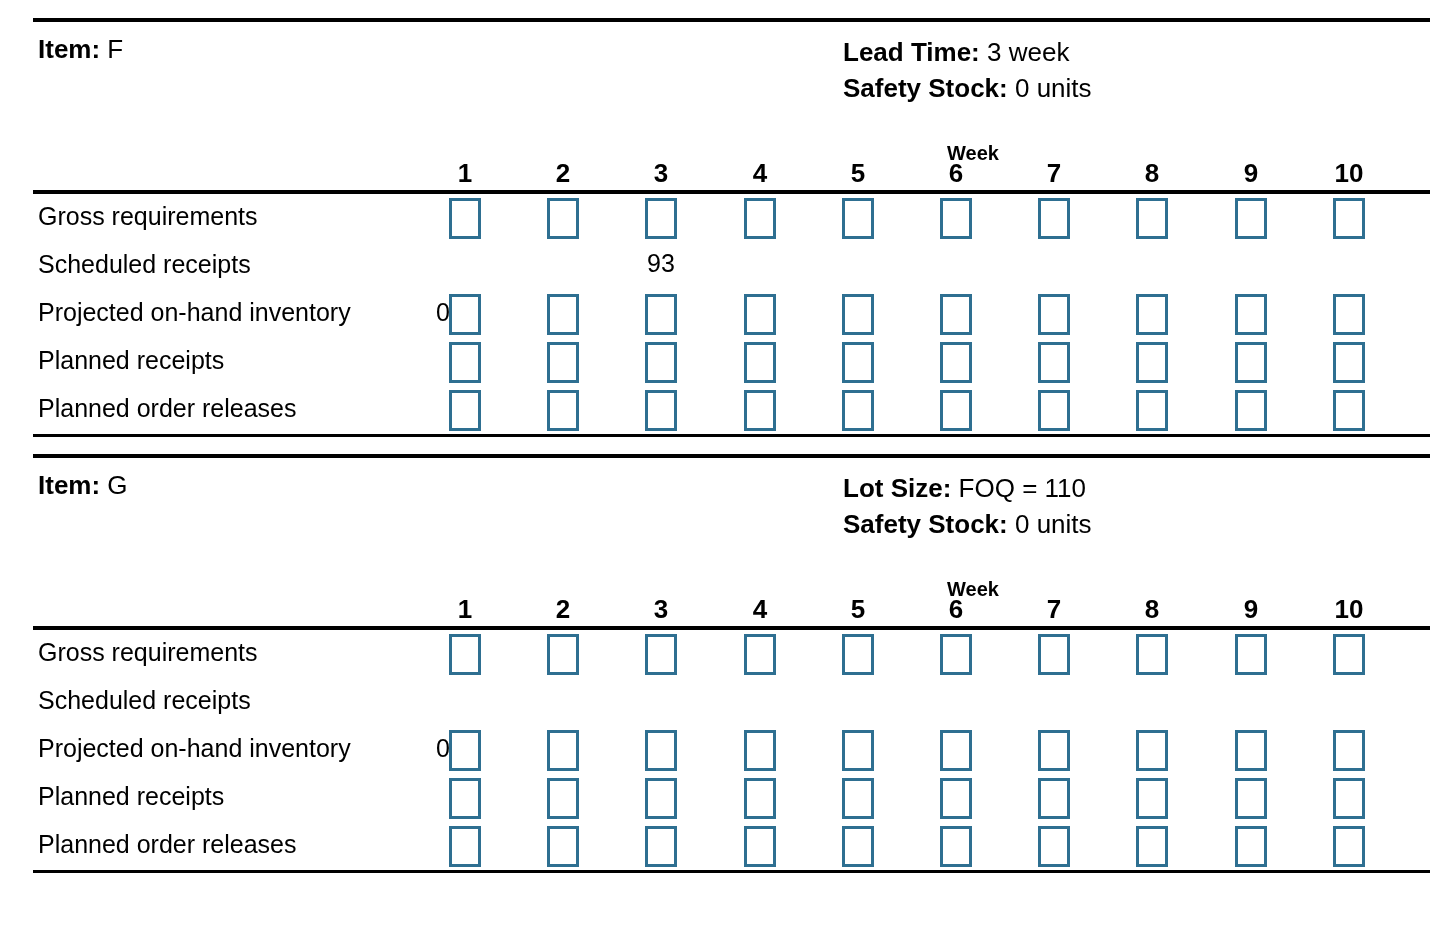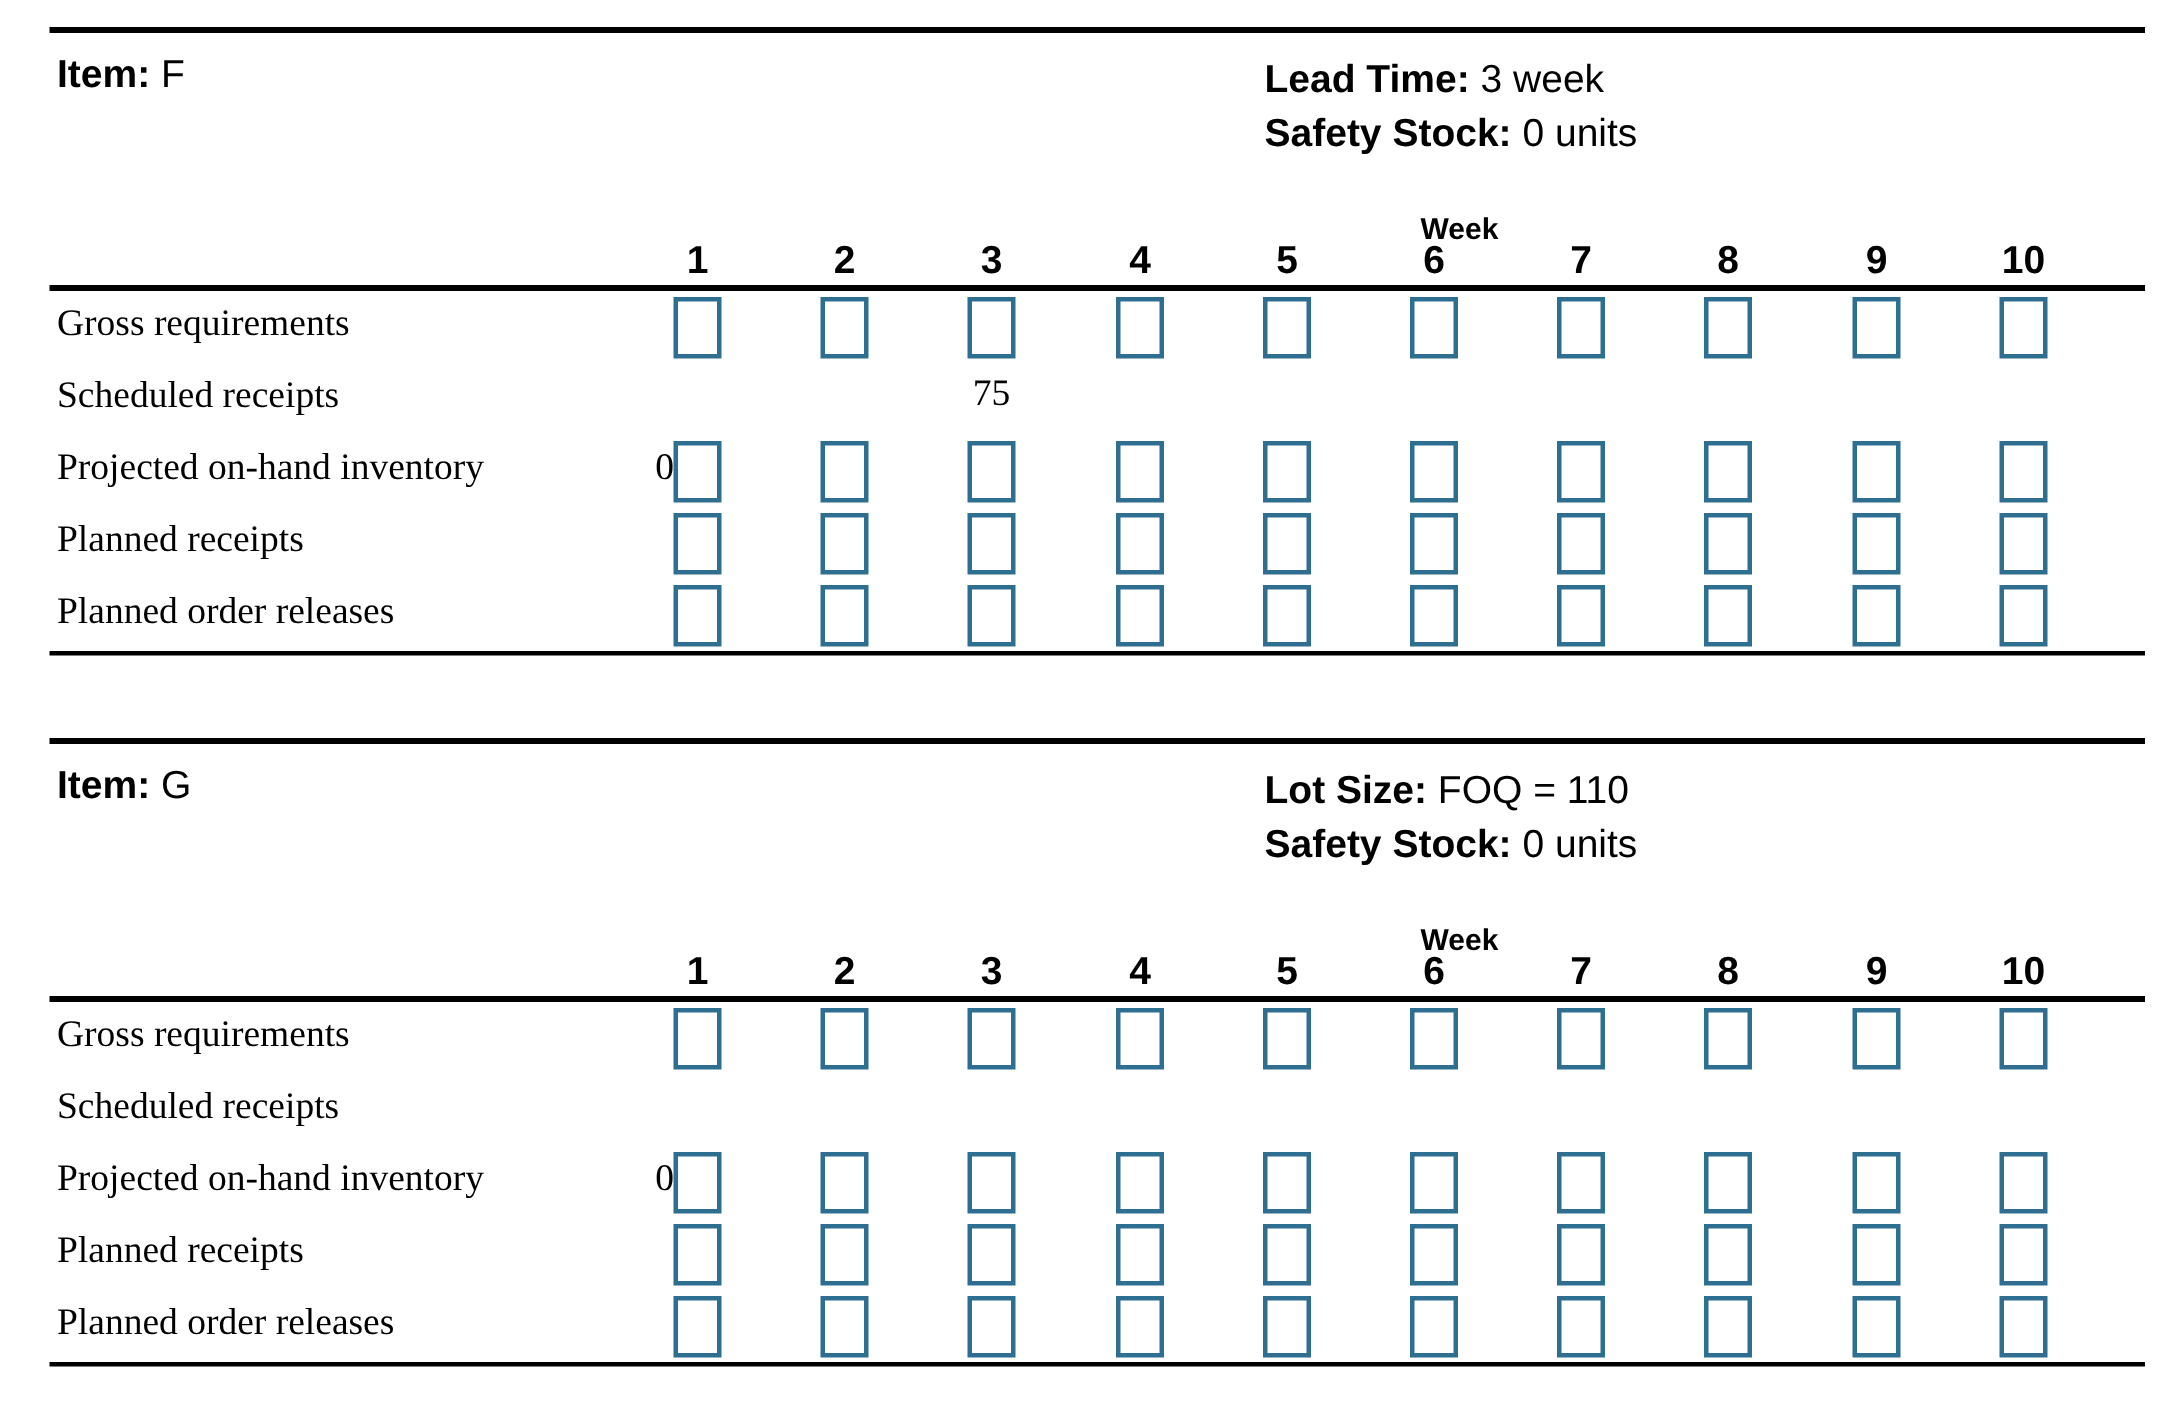--- a/index.html
+++ b/index.html
@@ -91,21 +91,20 @@
   }
 
   
   .block-body {
     position: relative;
     padding: 0;
   }
   .row {
     position: relative;
     height: 48px;
-    font-family: Liberation Serif, serif;
   }
   .row-label {
     position: absolute;
     left: 5px;
     top: 8px;
     font-size: 25px;
     white-space: nowrap;
   }
   .row-initial {
     position: absolute;
@@ -213,21 +212,21 @@
           </div>
           <div class="cell" style="left: 1286px;">
             <span class="box"></span>
           </div>
         </div>
         <div class="row">
           <div class="row-label">Scheduled receipts</div>
           <div class="cell" style="left: 402px;"></div>
           <div class="cell" style="left: 500px;"></div>
           <div class="cell" style="left: 598px;">
-            <span class="val">75</span>
+            <span class="val">93</span>
           </div>
           <div class="cell" style="left: 697px;"></div>
           <div class="cell" style="left: 795px;"></div>
           <div class="cell" style="left: 893px;"></div>
           <div class="cell" style="left: 991px;"></div>
           <div class="cell" style="left: 1089px;"></div>
           <div class="cell" style="left: 1188px;"></div>
           <div class="cell" style="left: 1286px;"></div>
         </div>
         <div class="row">
@@ -328,21 +327,21 @@
           </div>
           <div class="cell" style="left: 1286px;">
             <span class="box"></span>
           </div>
         </div>
       </div>
 
     <div class="rule-thin"></div>
   </div>
 
-  <div class="mrp-block" id="block-1" style="top:492px;">
+  <div class="mrp-block" id="block-1" style="top:454px;">
 
     <div class="rule-thick"></div>
 
     <div class="block-head">
       <div class="item-line">
         <b>Item:</b>
         <span>G</span>
       </div>
 
       <div class="params">

